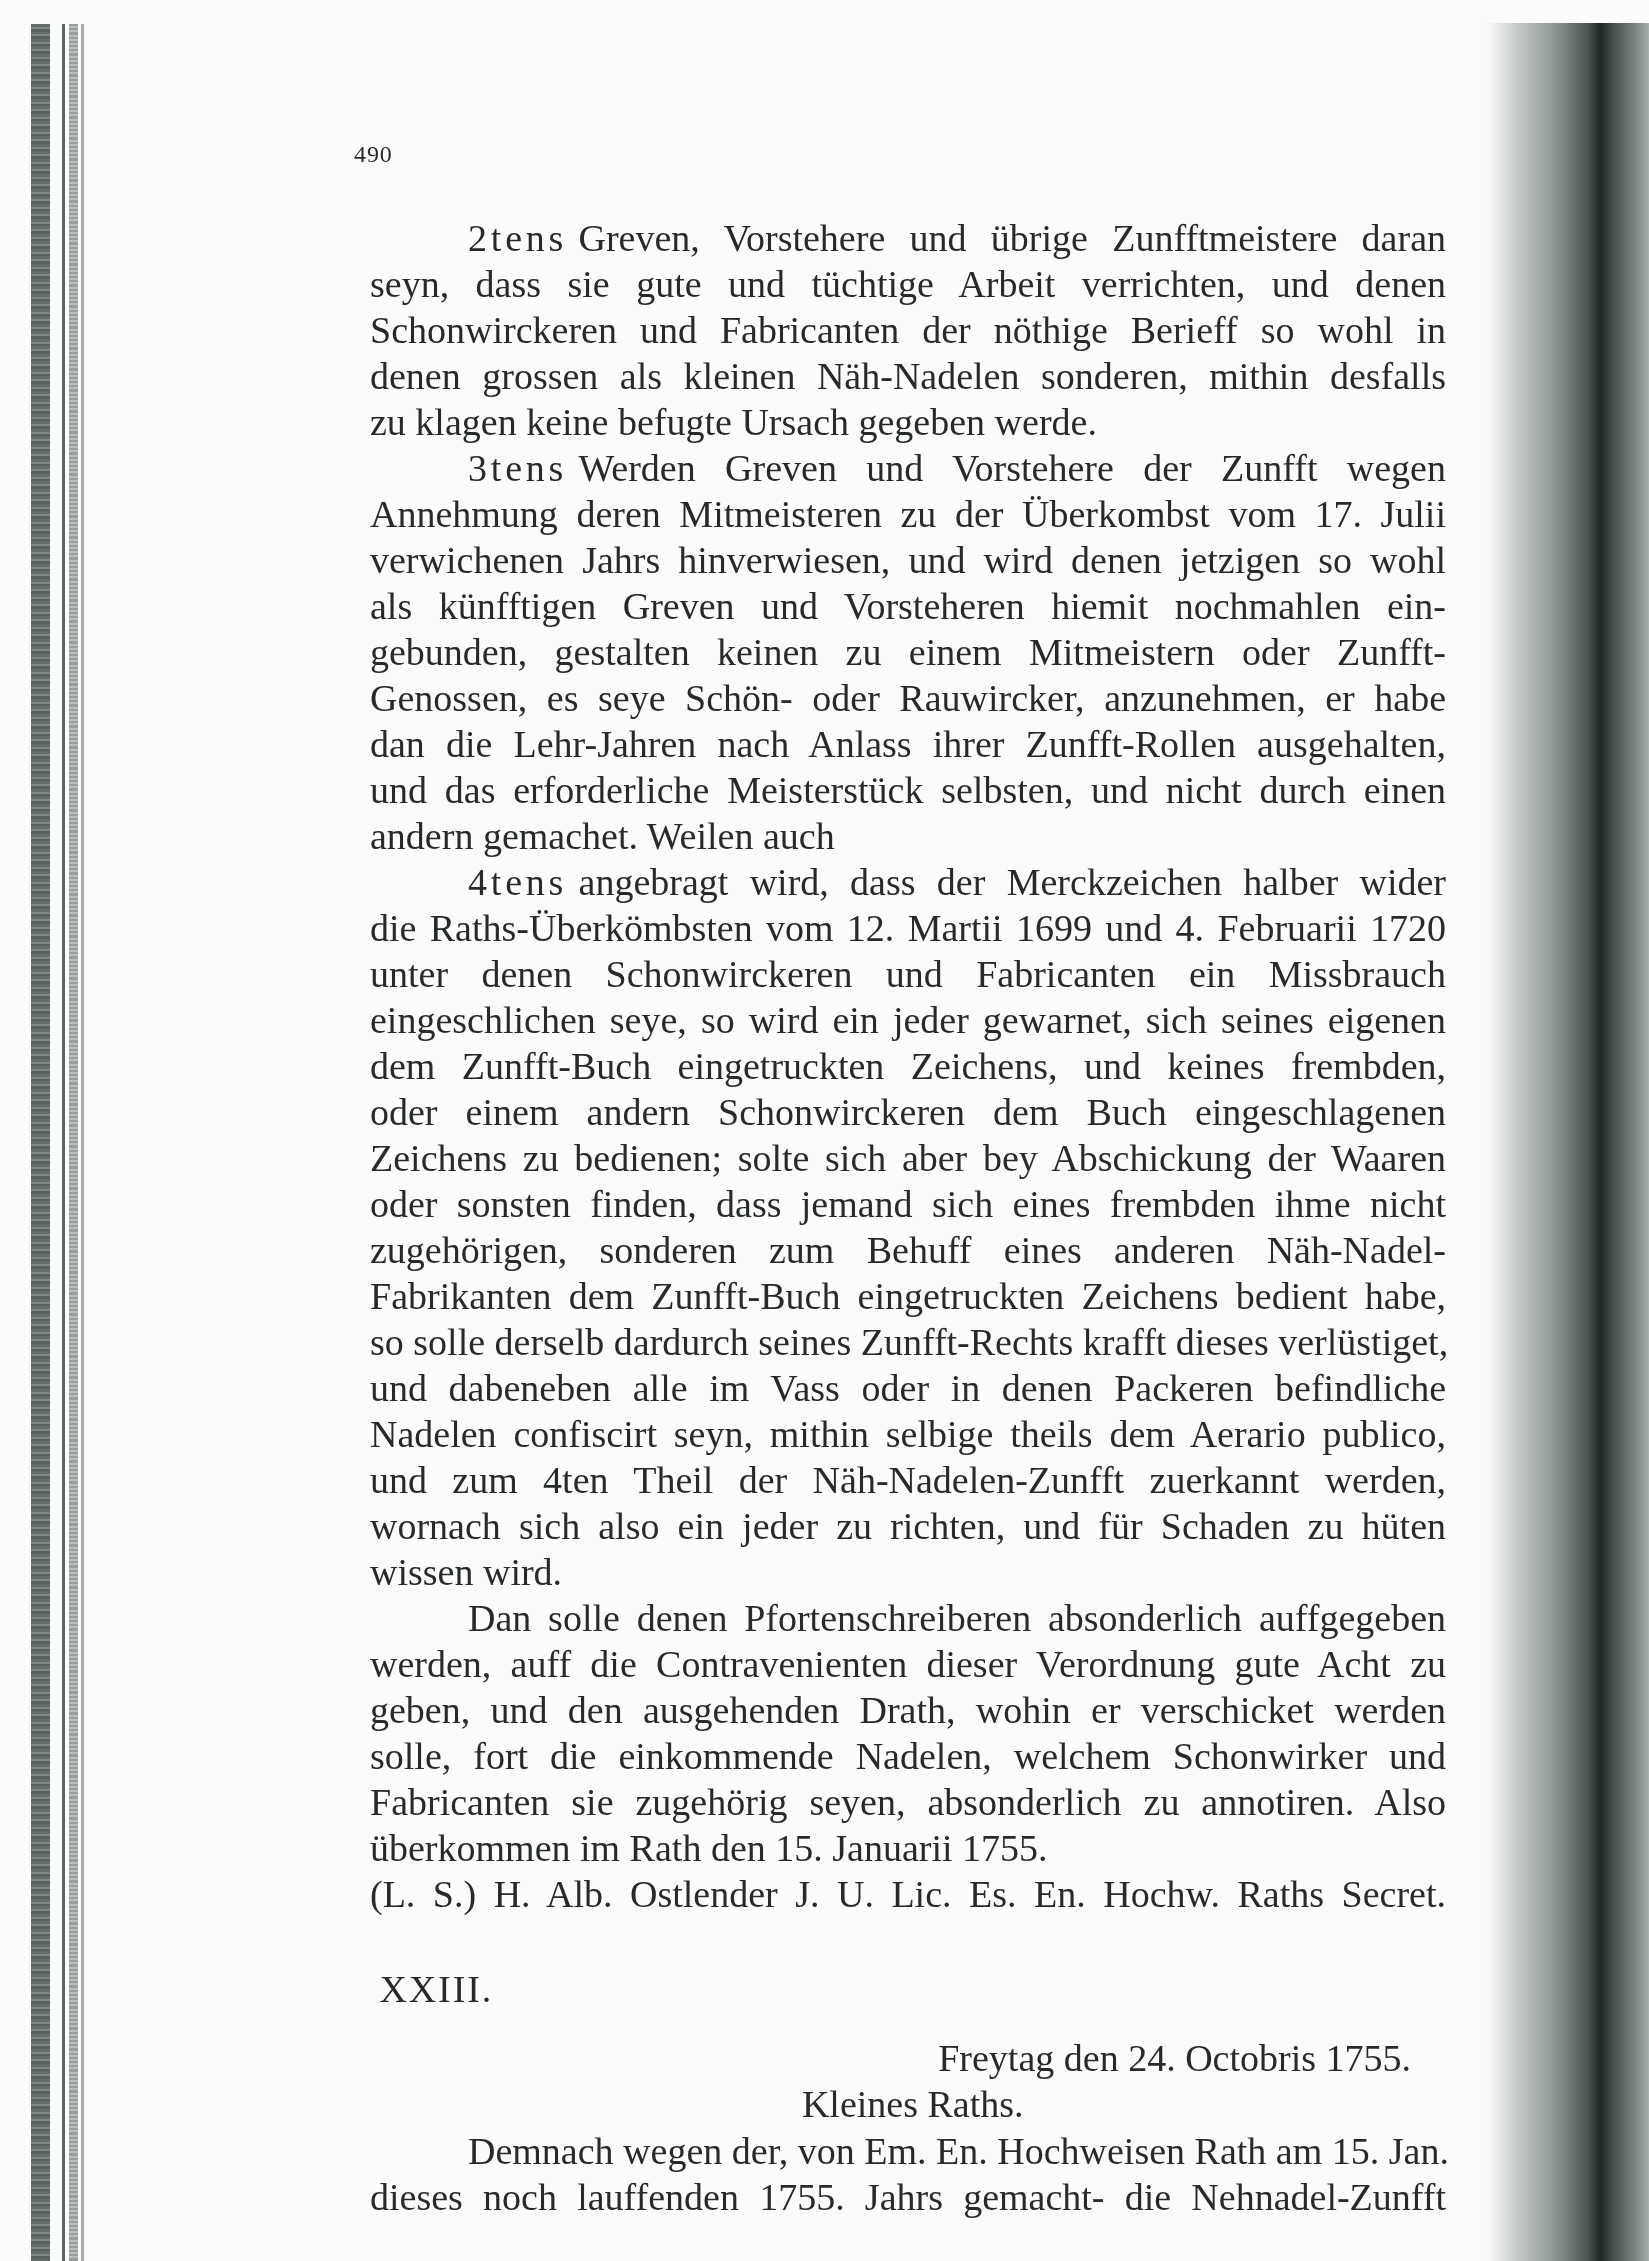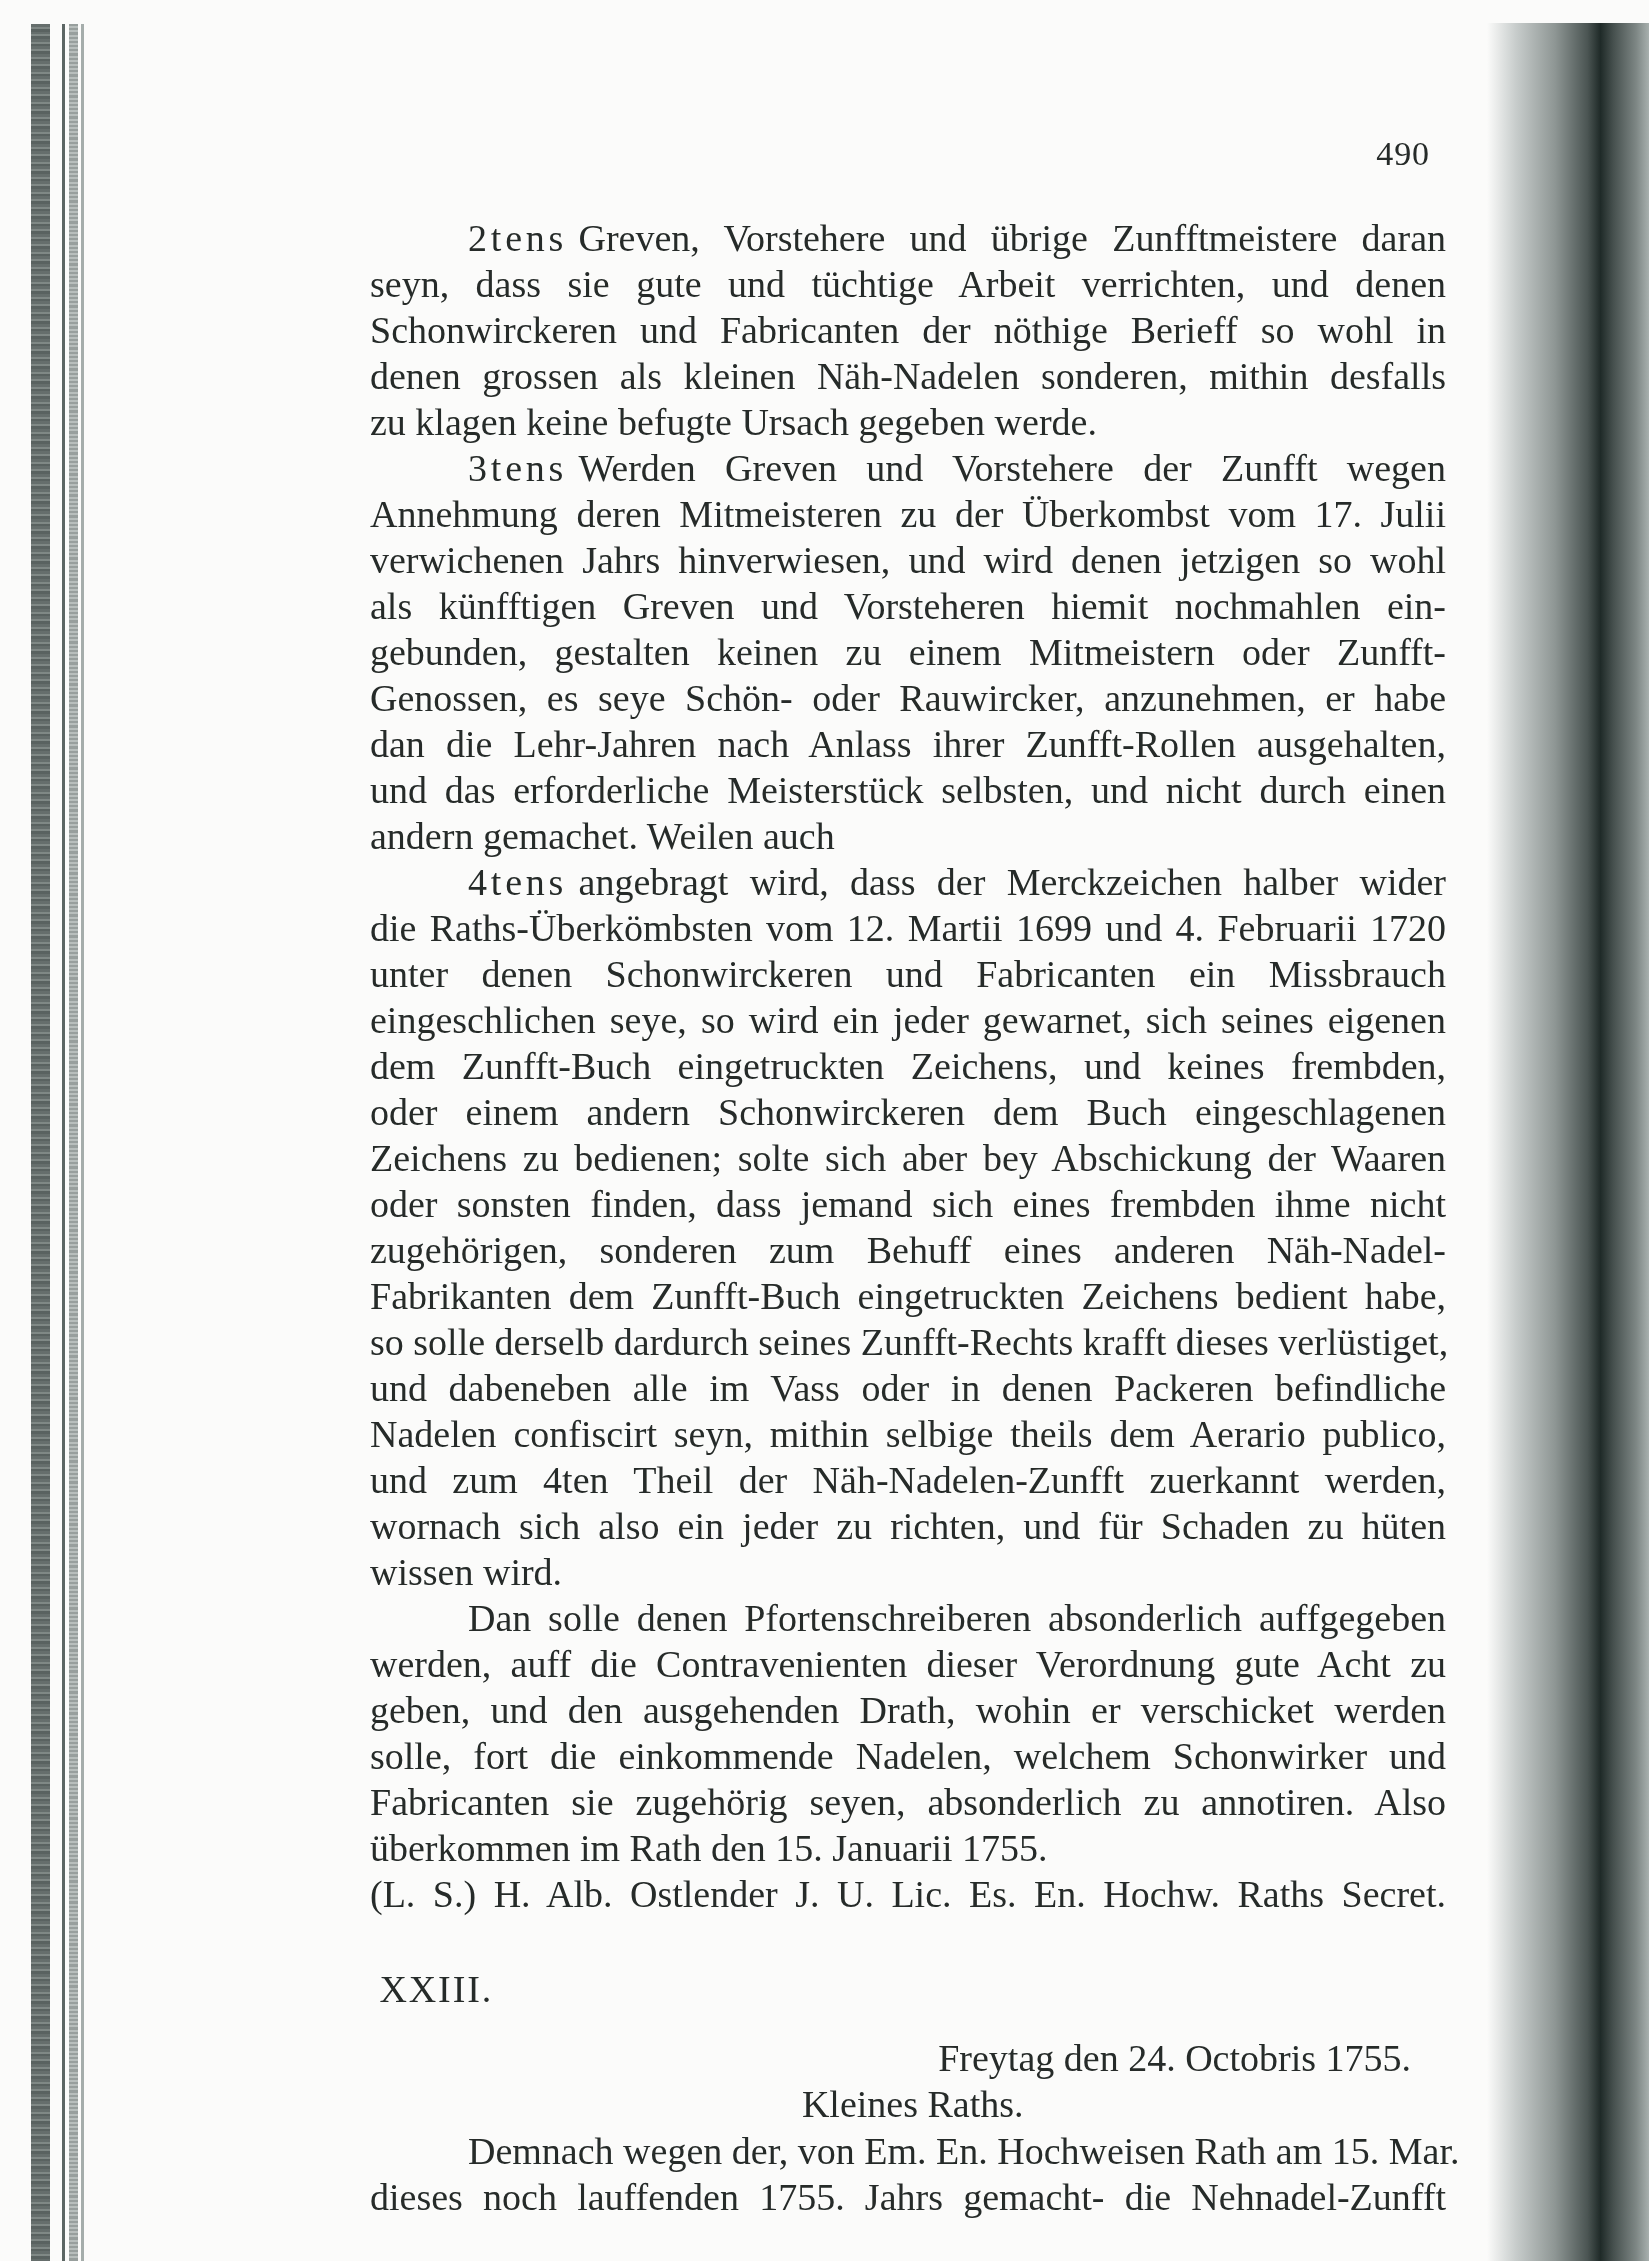--- a/index.html
+++ b/index.html
@@ -18,22 +18,22 @@
     .right-shadow {
       position: absolute; top: 21px; right: 0; width: 162px; bottom: 0;
       background: linear-gradient(90deg, rgba(255,255,255,0) 0%, #c7cccb 18%, #8e9694 42%, #4b5553 62%, #1f2a28 70%, #46504e 78%, #7d8684 92%, #a8b0ae 100%);
     }
     .right-shadow-top { position: absolute; top: 0; right: 0; width: 162px; height: 22.5px; background: #fbfbfa; }
     .page {
       position: absolute; left: 354px; top: 0; width: 1076px;
       font-size: 38px; line-height: 46px;
     }
     .page-number {
-      position: absolute; left: 0; right: 0; top: 131px; text-align: right;
-      font-size: 34px; letter-spacing: 0.9px;
+      position: absolute; left: 0; right: 0; top: 131px; text-align: left;
+      font-size: 24px; letter-spacing: 0.9px;
     }
     .body-text { position: absolute; top: 215px; left: 16px; width: 1076px; }
     .para { margin: 0; text-align: justify; text-align-last: left; }
     .para .line { display: block; text-align: justify; text-align-last: justify; white-space: nowrap; }
     .para .line.last { text-align-last: left; }
     .indent { padding-left: 98px; }
     .lead-word { letter-spacing: 3.8px; margin-right: 11.3px; }
     .signature { margin: 0; display: block; text-align-last: justify; }
     .section-num { display: block; text-align: left; margin-top: 49px; letter-spacing: 1.9px; padding-left: 9.4px; font-family: Liberation Serif, serif; }
     .date-line { display: block; text-align: right; padding-right: 35px; margin-top: 22.5px; }
@@ -105,19 +105,19 @@
       <span class="line last">überkommen im Rath den 15. Januarii 1755.</span>
     </div>
 
     <span class="signature">(L. S.) H. Alb. Ostlender J. U. Lic. Es. En. Hochw. Raths Secret.</span>
 
     <span class="section-num">XXIII.</span>
     <span class="date-line">Freytag den 24. Octobris 1755.</span>
     <span class="council">Kleines Raths.</span>
 
     <div class="para continuation">
-      <span class="line indent">Demnach wegen der, von Em. En. Hochweisen Rath am 15. Mar.</span>
+      <span class="line indent">Demnach wegen der, von Em. En. Hochweisen Rath am 15. Jan.</span>
       <span class="line">dieses noch lauffenden 1755. Jahrs gemacht- die Nehnadel-Zunfft</span>
     </div>
 
   </div>
 </div>
 
 
 </body></html>

